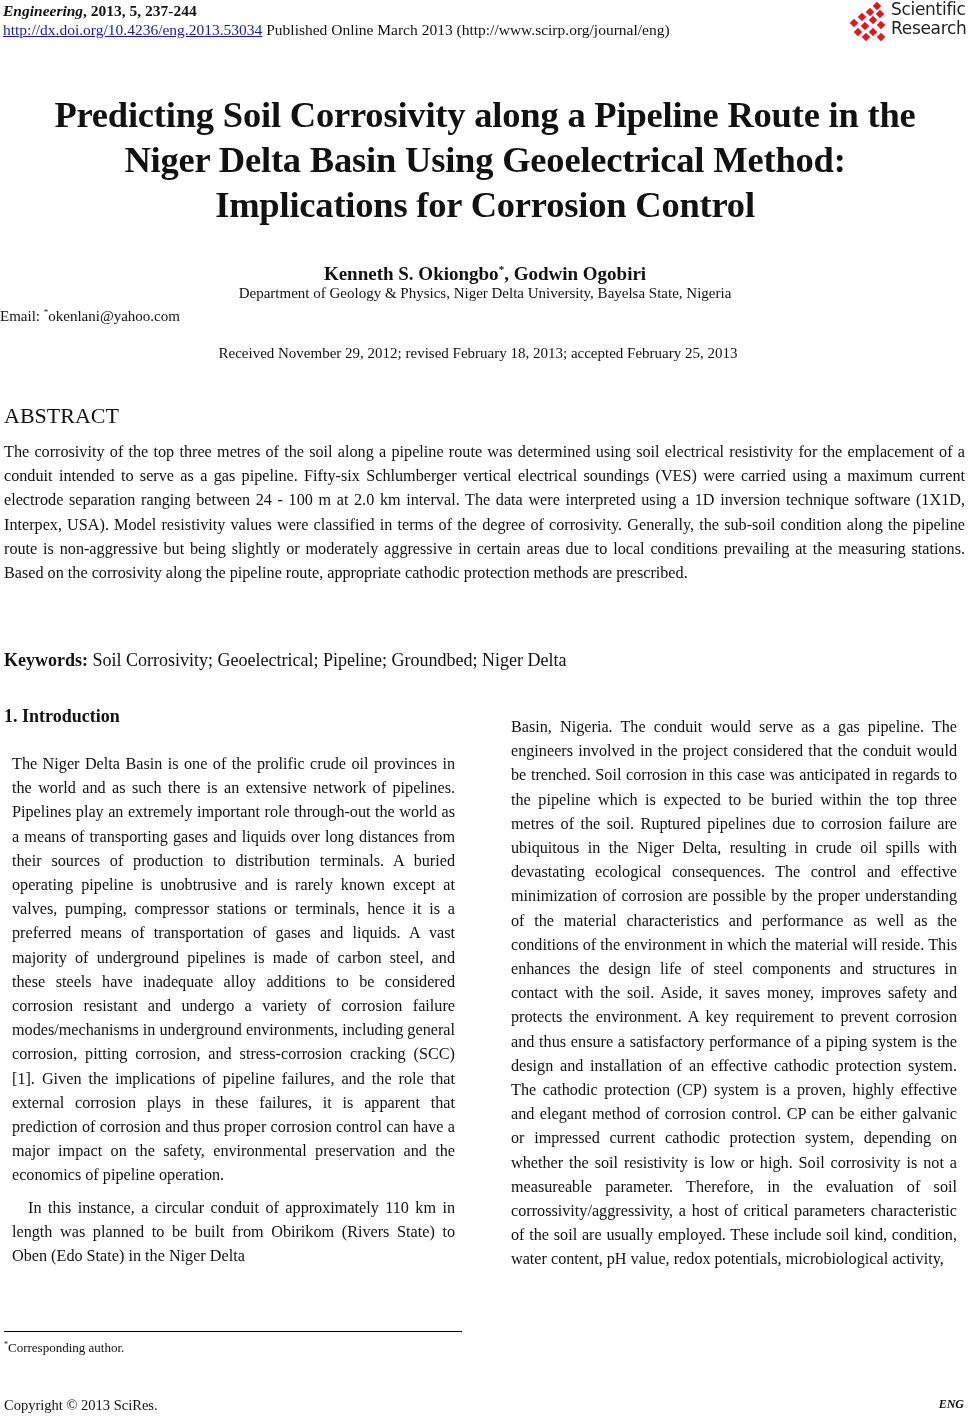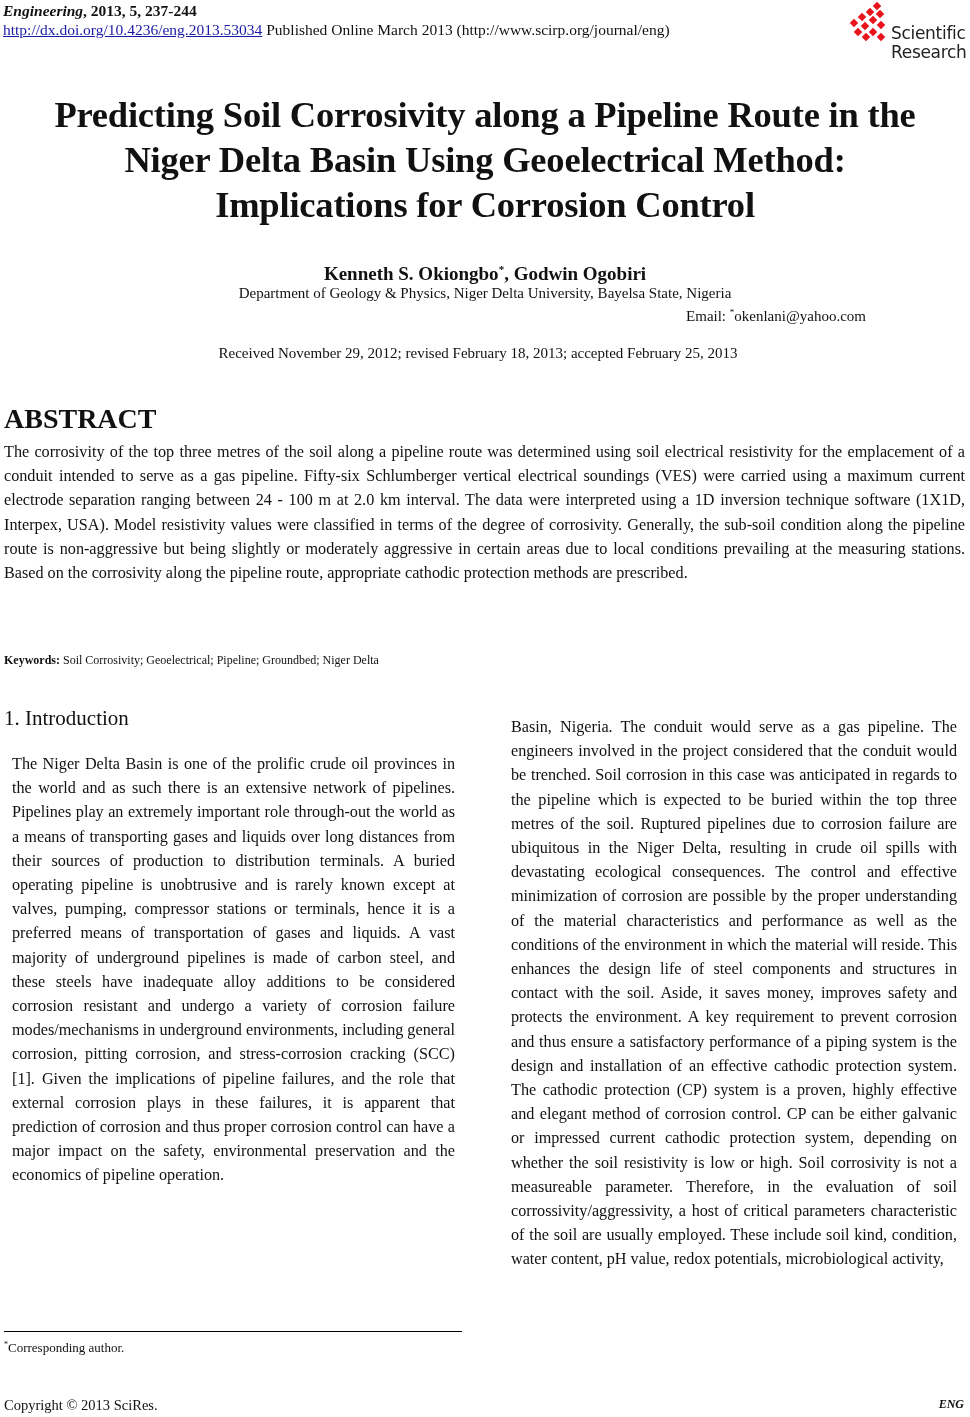--- a/index.html
+++ b/index.html
@@ -6,38 +6,38 @@
   body {
     width: 970px; height: 1417px; position: relative; overflow: hidden;
     font-family: "Liberation Serif", "DejaVu Serif", serif; color: #111;
   }
   .journal-line { position: absolute; left: 3px; top: 2px; font-size: 15.5px; font-weight: bold; line-height: 18px; }
   .journal-line i { font-style: italic; }
   .doi-line { position: absolute; left: 3px; top: 21px; font-size: 15.5px; line-height: 18px; white-space: nowrap; }
   .doi-line a { color: #1a1aa6; text-decoration: underline; }
   .logo { position: absolute; left: 849px; top: 0px; width: 120px; height: 44px; }
   .logo-mark { position: absolute; left: 0; top: 2px; width: 40px; height: 40px; }
-  .logo-text { position: absolute; left: 42px; top: 0px; font-family: "DejaVu Sans", sans-serif; font-size: 17px; line-height: 19px; color: #222; letter-spacing: -0.3px; margin-top: 24px; }
+  .logo-text { position: absolute; left: 42px; top: 0px; font-family: "DejaVu Sans", sans-serif; font-size: 17px; line-height: 19px; color: #222; letter-spacing: -0.3px; }
   .title {
     position: absolute; left: 0; width: 970px; top: 92px; text-align: center;
     font-weight: bold; font-size: 36.5px; line-height: 45px; letter-spacing: -0.2px;
   }
   .authors { position: absolute; left: 0; width: 970px; top: 257px; text-align: center; font-weight: bold; font-size: 19px; line-height: 24px; }
   .authors sup { font-size: 11px; }
   .affil { position: absolute; left: 0; width: 970px; top: 284px; text-align: center; font-size: 15px; line-height: 19px; }
-  .email { position: absolute; left: 0; width: 866px; top: 303px; text-align: right; font-size: 15px; line-height: 19px; }
+  .email { position: absolute; left: 0; width: 866px; top: 303px; text-align: left; font-size: 15px; line-height: 19px; }
   .email sup { font-size: 9px; }
   .received { position: absolute; left: 0; width: 956px; top: 344px; text-align: center; font-size: 15px; line-height: 19px; }
-  .abs-head { position: absolute; left: 4px; top: 403px; font-size: 28px; font-weight: bold; }
+  .abs-head { position: absolute; left: 4px; top: 403px; font-size: 22px; font-weight: normal; }
   .abs-body {
     position: absolute; left: 4px; width: 961px; top: 440px; font-size: 16.2px; line-height: 24.2px; text-align: justify;
   }
-  .keywords { position: absolute; left: 4px; top: 650px; font-size: 12px; line-height: 20px; }
+  .keywords { position: absolute; left: 4px; top: 650px; font-size: 18px; line-height: 20px; }
   .keywords b { font-weight: bold; }
-  .sec-head { position: absolute; left: 4px; top: 706px; font-size: 21px; font-weight: normal; }
+  .sec-head { position: absolute; left: 4px; top: 706px; font-size: 18px; font-weight: bold; }
   .col {
     position: absolute; font-size: 16.2px; line-height: 24.2px; text-align: justify; hyphens: none;
   }
   .col-left { left: 4px; width: 459px; top: 744px; }
   .col-right { left: 503px; width: 462px; top: 707px; }
   .col p { margin: 8px; }
   .col p.indent { text-indent: 16px; }
   .footnote-rule { position: absolute; left: 4px; top: 1331px; width: 458px; height: 1px; background: #000; }
   .footnote { position: absolute; left: 4px; top: 1337px; font-size: 13px; line-height: 16px; }
   .footnote sup { font-size: 8px; }
@@ -90,20 +90,21 @@
 
 <div class="abs-head">ABSTRACT</div>
 <div class="abs-body">The corrosivity of the top three metres of the soil along a pipeline route was determined using soil electrical resistivity for the emplacement of a conduit intended to serve as a gas pipeline. Fifty-six Schlumberger vertical electrical soundings (VES) were carried using a maximum current electrode separation ranging between 24 - 100 m at 2.0 km interval. The data were interpreted using a 1D inversion technique software (1X1D, Interpex, USA). Model resistivity values were classified in terms of the degree of corrosivity. Generally, the sub-soil condition along the pipeline route is non-aggressive but being slightly or moderately aggressive in certain areas due to local conditions prevailing at the measuring stations. Based on the corrosivity along the pipeline route, appropriate cathodic protection methods are prescribed.</div>
 
 <div class="keywords"><b>Keywords:</b><span> Soil Corrosivity; Geoelectrical; Pipeline; Groundbed; Niger Delta</span></div>
 
 <div class="sec-head">1. Introduction</div>
 
 <div class="col col-left">
   <p>The Niger Delta Basin is one of the prolific crude oil provinces in the world and as such there is an extensive network of pipelines. Pipelines play an extremely important role through-out the world as a means of transporting gases and liquids over long distances from their sources of production to distribution terminals. A buried operating pipeline is unobtrusive and is rarely known except at valves, pumping, compressor stations or terminals, hence it is a preferred means of transportation of gases and liquids. A vast majority of underground pipelines is made of carbon steel, and these steels have inadequate alloy additions to be considered corrosion resistant and undergo a variety of corrosion failure modes/mechanisms in underground environments, including general corrosion, pitting corrosion, and stress-corrosion cracking (SCC) [1]. Given the implications of pipeline failures, and the role that external corrosion plays in these failures, it is apparent that prediction of corrosion and thus proper corrosion control can have a major impact on the safety, environmental preservation and the economics of pipeline operation.</p>
+  <p class="indent">In this instance, a circular conduit of approximately 110 km in length was planned to be built from Obirikom (Rivers State) to Oben (Edo State) in the Niger Delta</p>
 </div>
 
 <div class="col col-right">
   <p>Basin, Nigeria. The conduit would serve as a gas pipeline. The engineers involved in the project considered that the conduit would be trenched. Soil corrosion in this case was anticipated in regards to the pipeline which is expected to be buried within the top three metres of the soil. Ruptured pipelines due to corrosion failure are ubiquitous in the Niger Delta, resulting in crude oil spills with devastating ecological consequences. The control and effective minimization of corrosion are possible by the proper understanding of the material characteristics and performance as well as the conditions of the environment in which the material will reside. This enhances the design life of steel components and structures in contact with the soil. Aside, it saves money, improves safety and protects the environment. A key requirement to prevent corrosion and thus ensure a satisfactory performance of a piping system is the design and installation of an effective cathodic protection system. The cathodic protection (CP) system is a proven, highly effective and elegant method of corrosion control. CP can be either galvanic or impressed current cathodic protection system, depending on whether the soil resistivity is low or high. Soil corrosivity is not a measureable parameter. Therefore, in the evaluation of soil corrossivity/aggressivity, a host of critical parameters characteristic of the soil are usually employed. These include soil kind, condition, water content, pH value, redox potentials, microbiological activity,</p>
 </div>
 
 <div class="footnote-rule"></div>
 <div class="footnote"><sup>*</sup><span>Corresponding author.</span></div>
 
 <div class="footer-left">Copyright © 2013 SciRes.</div>

